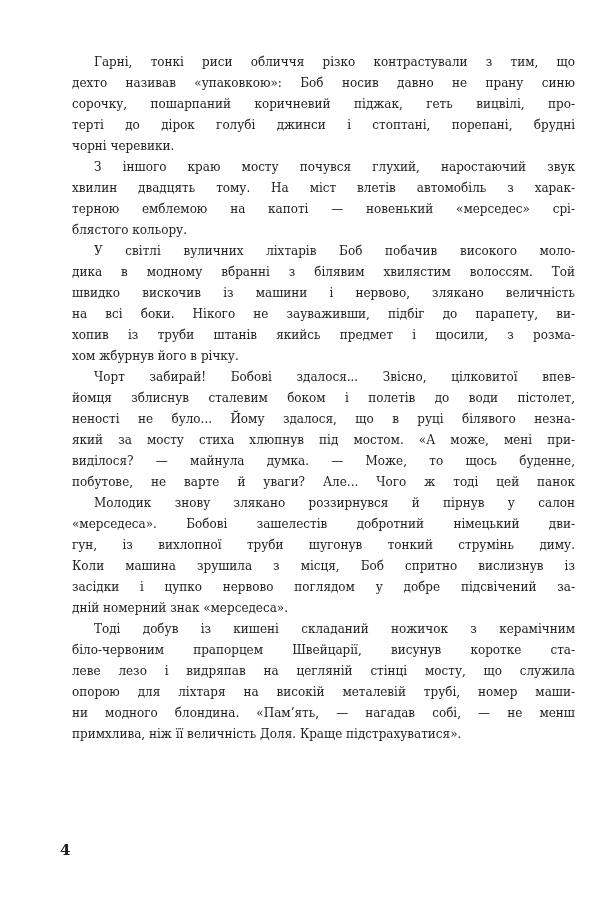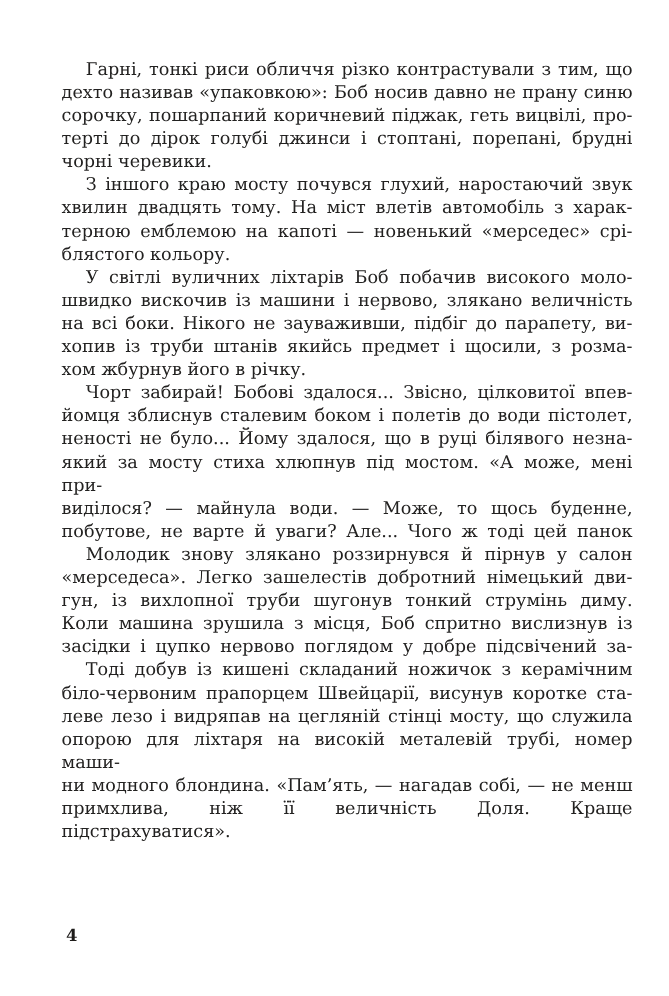--- a/index.html
+++ b/index.html
@@ -20,24 +20,25 @@
     position: absolute;
     left: 56px;
     top: 52px;
     width: 519px;
   }
   .para {
     margin: 0;
     padding: 0;
   }
   .line {
-    font-size: 16px;
+    font-size: 12px;
     line-height: 21px;
     text-align: justify;
     text-align-last: justify;
+    margin-left: 16px;
   }
   .line.first {
     text-indent: 22px;
   }
   .line.last {
     text-align-last: left;
   }
   .page-number {
     position: absolute;
     left: 60px;
@@ -61,39 +62,41 @@
         <div class="line last">чорні черевики.</div>
       </div>
       <div class="para">
         <div class="line first">З іншого краю мосту почувся глухий, наростаючий звук</div>
         <div class="line">хвилин двадцять тому. На міст влетів автомобіль з харак-</div>
         <div class="line">терною емблемою на капоті — новенький «мерседес» срі-</div>
         <div class="line last">блястого кольору.</div>
       </div>
       <div class="para">
         <div class="line first">У світлі вуличних ліхтарів Боб побачив високого моло-</div>
+        <div class="line">дика в модному вбранні з білявим хвилястим волоссям. Той</div>
         <div class="line">швидко вискочив із машини і нервово, злякано величність</div>
         <div class="line">на всі боки. Нікого не зауваживши, підбіг до парапету, ви-</div>
         <div class="line">хопив із труби штанів якийсь предмет і щосили, з розма-</div>
         <div class="line last">хом жбурнув його в річку.</div>
       </div>
       <div class="para">
         <div class="line first">Чорт забирай! Бобові здалося... Звісно, цілковитої впев-</div>
         <div class="line">йомця зблиснув сталевим боком і полетів до води пістолет,</div>
         <div class="line">неності не було... Йому здалося, що в руці білявого незна-</div>
         <div class="line">який за мосту стиха хлюпнув під мостом. «А може, мені при-</div>
-        <div class="line">виділося? — майнула води. — Може, то щось буденне,</div>
+        <div class="line">виділося? — майнула думка. — Може, то щось буденне,</div>
         <div class="line">побутове, не варте й уваги? Але... Чого ж тоді цей панок</div>
       </div>
       <div class="para">
         <div class="line first">Молодик знову злякано роззирнувся й пірнув у салон</div>
-        <div class="line">«мерседеса». Легко зашелестів добротний німецький дви-</div>
+        <div class="line">«мерседеса». Бобові зашелестів добротний німецький дви-</div>
         <div class="line">гун, із вихлопної труби шугонув тонкий струмінь диму.</div>
         <div class="line">Коли машина зрушила з місця, Боб спритно вислизнув із</div>
         <div class="line">засідки і цупко нервово поглядом у добре підсвічений за-</div>
+        <div class="line last">дній номерний знак «мерседеса».</div>
       </div>
       <div class="para">
         <div class="line first">Тоді добув із кишені складаний ножичок з керамічним</div>
         <div class="line">біло-червоним прапорцем Швейцарії, висунув коротке ста-</div>
         <div class="line">леве лезо і видряпав на цегляній стінці мосту, що служила</div>
         <div class="line">опорою для ліхтаря на високій металевій трубі, номер маши-</div>
         <div class="line">ни модного блондина. «Пам’ять, — нагадав собі, — не менш</div>
         <div class="line last">примхлива, ніж її величність Доля. Краще підстрахуватися».</div>
       </div>
     </div>

